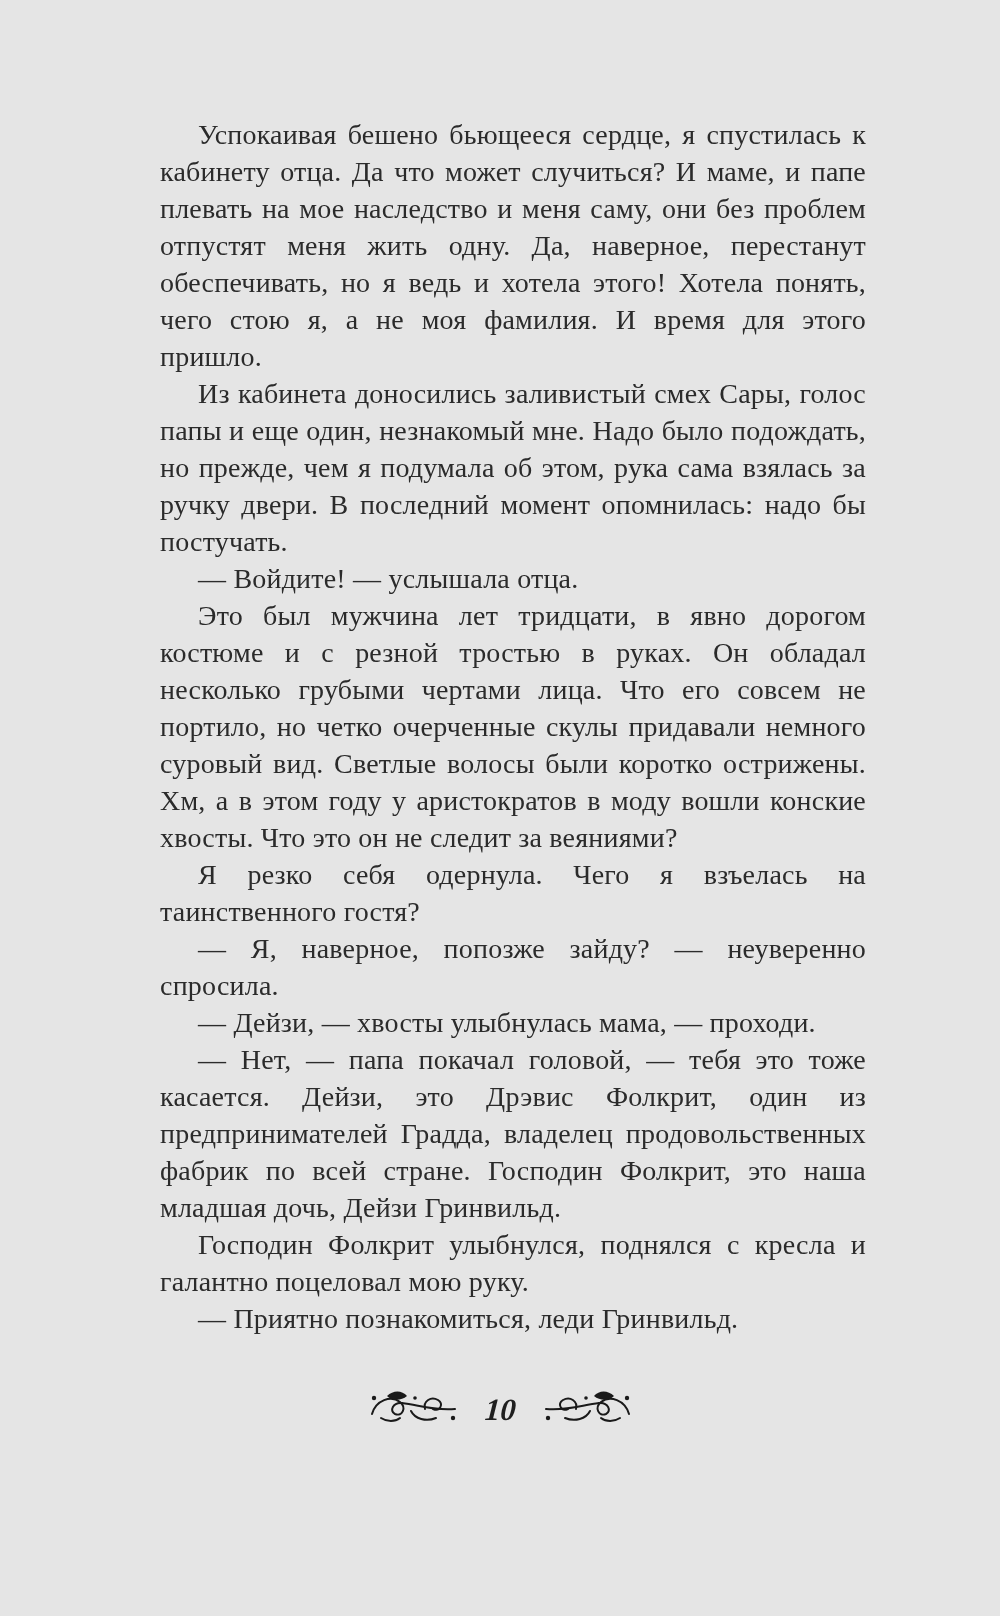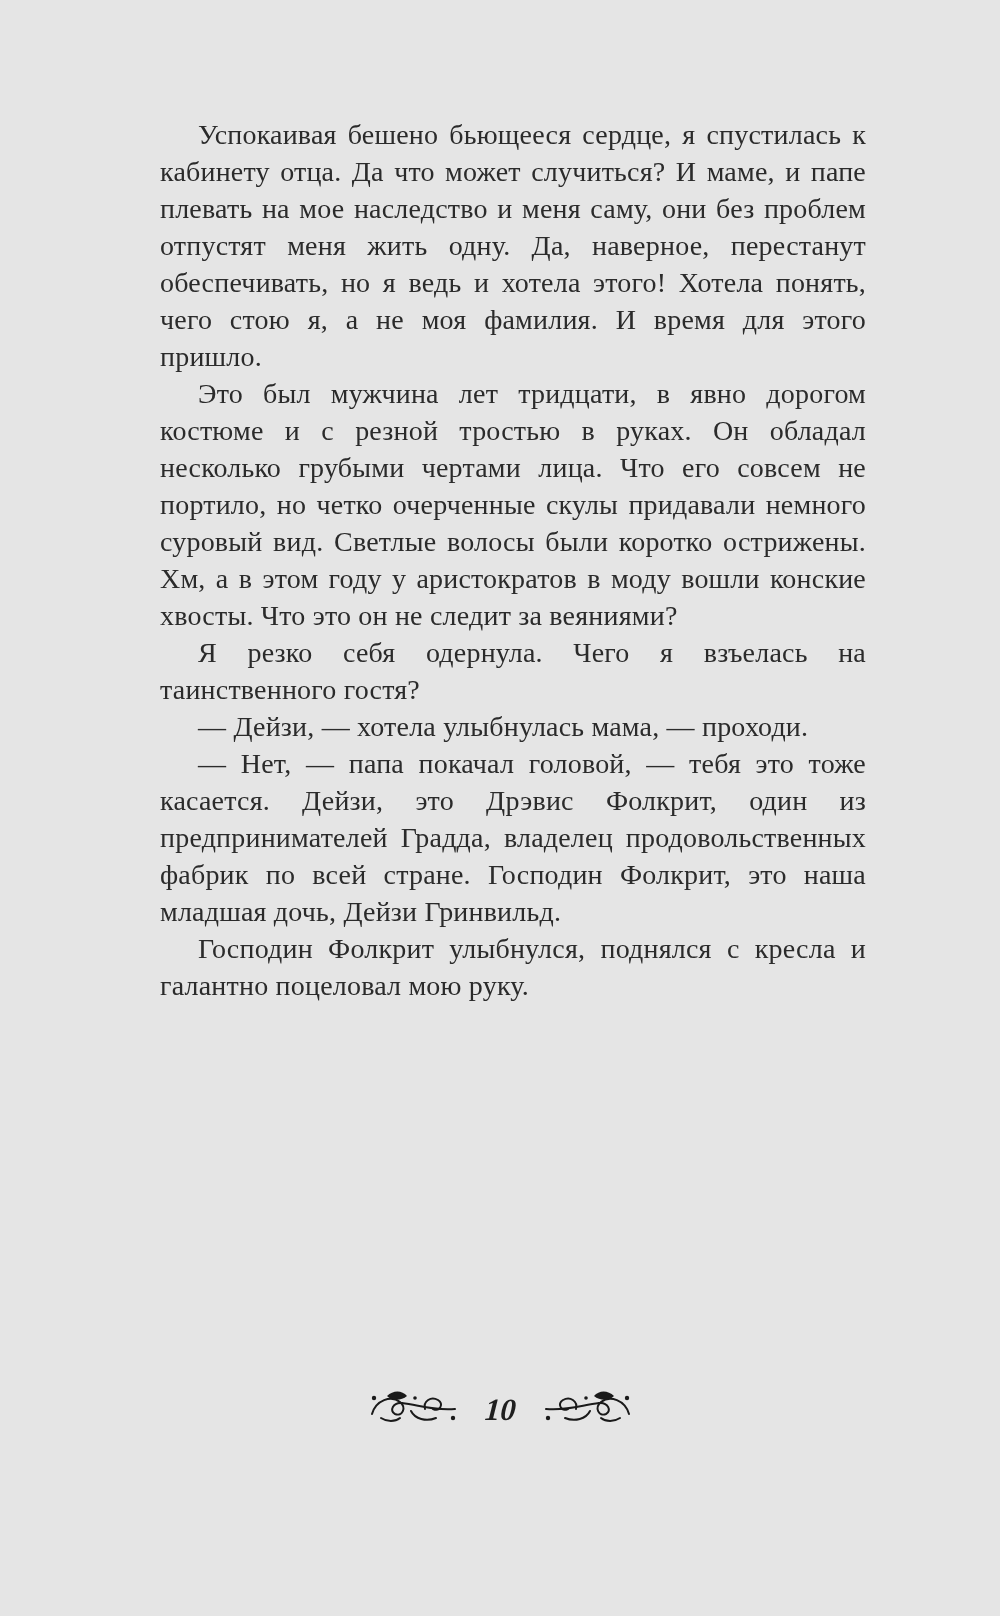--- a/index.html
+++ b/index.html
@@ -55,25 +55,29 @@
     transform: scaleX(-1);
   }
 </style>
 </head>
 <body>
 
 <div class="page">
 
   <div class="text-block">
       <p class="para">Успокаивая бешено бьющееся сердце, я спустилась к кабинету отца. Да что может случиться? И маме, и папе плевать на мое наследство и меня саму, они без проблем отпустят меня жить одну. Да, наверное, перестанут обеспечивать, но я ведь и хотела этого! Хотела понять, чего стою я, а не моя фамилия. И время для этого пришло.</p>
+      <p class="para">Из кабинета доносились заливистый смех Сары, голос папы и еще один, незнакомый мне. Надо было подождать, но прежде, чем я подумала об этом, рука сама взялась за ручку двери. В последний момент опомнилась: надо бы постучать.</p>
+      <p class="para">— Войдите! — услышала отца.</p>
       <p class="para">Это был мужчина лет тридцати, в явно дорогом костюме и с резной тростью в руках. Он обладал несколько грубыми чертами лица. Что его совсем не портило, но четко очерченные скулы придавали немного суровый вид. Светлые волосы были коротко острижены. Хм, а в этом году у аристократов в моду вошли конские хвосты. Что это он не следит за веяниями?</p>
       <p class="para">Я резко себя одернула. Чего я взъелась на таинственного гостя?</p>
-      <p class="para">— Дейзи, — хотела улыбнулась мама, — проходи.</p>
+      <p class="para">— Я, наверное, попозже зайду? — неуверенно спросила.</p>
+      <p class="para">— Дейзи, — хвосты улыбнулась мама, — проходи.</p>
       <p class="para">— Нет, — папа покачал головой, — тебя это тоже касается. Дейзи, это Дрэвис Фолкрит, один из предпринимателей Градда, владелец продовольственных фабрик по всей стране. Господин Фолкрит, это наша младшая дочь, Дейзи Гринвильд.</p>
       <p class="para">Господин Фолкрит улыбнулся, поднялся с кресла и галантно поцеловал мою руку.</p>
+      <p class="para">— Приятно познакомиться, леди Гринвильд.</p>
     </div>
 
   <div class="footer">
     <span class="ornament left">
       <svg width="92" height="44" viewBox="0 0 92 44" xmlns="http://www.w3.org/2000/svg">
         <g fill="none" stroke="#1a1a1a" stroke-width="2" stroke-linecap="round">
           <path d="M5 26 C 9 12, 24 7, 33 14 C 40 20, 35 29, 28 26 C 22 23, 26 14, 35 15"></path>
           <path d="M35 15 C 52 17, 66 23, 88 21"></path>
           <path d="M58 21 C 56 13, 64 8, 71 12 C 77 16, 73 24, 66 21"></path>
           <path d="M44 23 C 48 31, 59 34, 69 30"></path>

